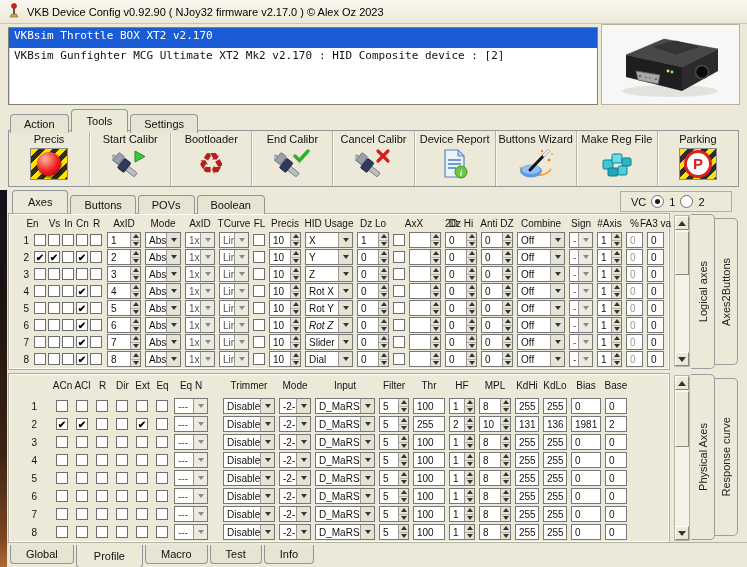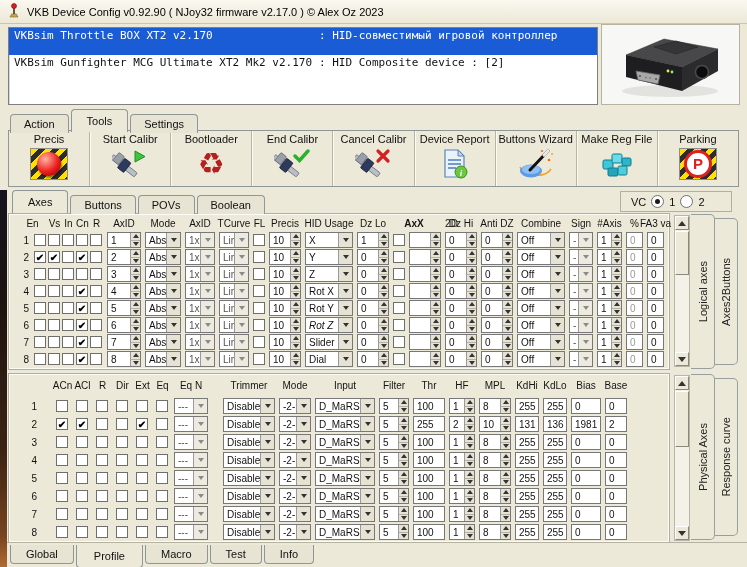--- a/index.html
+++ b/index.html
@@ -10,21 +10,21 @@
   }
   
   #titlebar { position:absolute; left:0; top:0; width:747px; height:24px;
     background:linear-gradient(#faf8ef,#ece9d8); border-bottom:1px solid #c9c5b2;
     display:flex; align-items:center; gap:6px; padding-left:7px; box-sizing:border-box; }
   #titlebar .ttl { font-size:11px; color:#000; }
   
   #device-list { position:absolute; left:8px; top:27px; width:588px; height:76px;
     background:#fff; border:1px solid #7f7f7f; box-shadow:inset 1px 1px 0 #d7d7d7;
     font-family:"DejaVu Sans Mono", monospace; font-size:11px; overflow:hidden; }
-  .dev-row { position:relative; height:27px; line-height:16px; white-space:nowrap; }
+  .dev-row { position:relative; height:20px; line-height:16px; white-space:nowrap; }
   .dev-row .dev-name { position:absolute; left:5px; }
   .dev-row .dev-desc { position:absolute; left:310px; }
   
   #device-photo { position:absolute; left:601px; top:24px; width:139px; height:81px;
     background:#f7f7f5; border:1px solid #b5b2a4; box-sizing:border-box; }
   
   .tabbar { position:absolute; white-space:nowrap; }
   .tab { position:relative; display:inline-block; padding:3px 13px; top:3px;
     background:#e7e4d3; border:1px solid #8e9698; border-bottom:none;
     border-radius:4px 4px 0 0; margin-right:2px; z-index:2; }
@@ -110,21 +110,20 @@
         <path d="M3 14 h8 l-1.6-3 h-4.8 z" fill="#c9a84c" stroke="#7a6420" stroke-width="0.6"></path>
         <line x1="7" y1="11" x2="7" y2="4.5" stroke="#333" stroke-width="1.6"></line>
         <circle cx="7" cy="3" r="2.5" fill="#d42222" stroke="#7c0f0f" stroke-width="0.6"></circle>
       </svg></span>
   <span class="ttl">VKB Device Config v0.92.90 ( NJoy32 firmware v2.17.0 ) © Alex Oz 2023</span>
 </div>
 
 <div id="device-list">
     <div class="dev-row" style="background: rgb(26, 92, 214); color: rgb(255, 255, 255);">
       <span class="dev-name">VKBsim Throttle BOX XT2 v2.170</span>
-      <span class="dev-desc">: HID-совместимый игровой контроллер</span>
     </div>
     <div class="dev-row">
       <span class="dev-name">VKBsim Gunfighter MCG Ultimate XT2 Mk2 v2.170</span>
       <span class="dev-desc">: HID Composite device : [2]</span>
     </div>
   </div>
 
 <div id="device-photo">
   <svg width="137" height="79" viewBox="0 0 137 79">
     <ellipse cx="68" cy="66" rx="48" ry="6" fill="#e2e2de"></ellipse>
@@ -266,21 +265,21 @@
     <span class="th" style="left: 73px; top: 4px; width: 29px;">R</span>
     <span class="th" style="left: 90px; top: 4px; width: 50px;">AxID</span>
     <span class="th" style="left: 128px; top: 4px; width: 52px;">Mode</span>
     <span class="th" style="left: 168px; top: 4px; width: 46px;">AxID</span>
     <span class="th" style="left: 202px; top: 4px; width: 46px;">TCurve</span>
     <span class="th" style="left: 236px; top: 4px; width: 29px;">FL</span>
     <span class="th" style="left: 252px; top: 4px; width: 48px;">Precis</span>
     <span class="th" style="left: 288px; top: 4px; width: 64px;">HID Usage</span>
     <span class="th" style="left: 340px; top: 4px; width: 48px;">Dz Lo</span>
     <span class="th" style="left: 398px; top: 4px; width: 29px; padding-left: 30px;">2D</span>
-    <span class="th" style="left: 392px; top: 4px; width: 26px; font-weight: bold;">AxX</span>
+    <span class="th" style="left: 392px; top: 4px; width: 26px;">AxX</span>
     <span class="th" style="left: 428px; top: 4px; width: 48px;">Dz Hi</span>
     <span class="th" style="left: 464px; top: 4px; width: 48px;">Anti DZ</span>
     <span class="th" style="left: 500px; top: 4px; width: 64px;">Combine</span>
     <span class="th" style="left: 552px; top: 4px; width: 40px;">Sign</span>
     <span class="th" style="left: 580px; top: 4px; width: 41px;">#Axis</span>
     <span class="th" style="left: 609px; top: 4px; width: 33px;">%</span>
     <span class="th" style="left: 630px; top: 4px; width: 33px;">FA3 va</span>
     <span class="rownum" style="left: 2px; top: 21px; width: 18px;">1</span>
     <span class="cb" style="left: 25px; top: 20px;"></span>
     <span class="cb" style="left: 39px; top: 20px;"></span>

